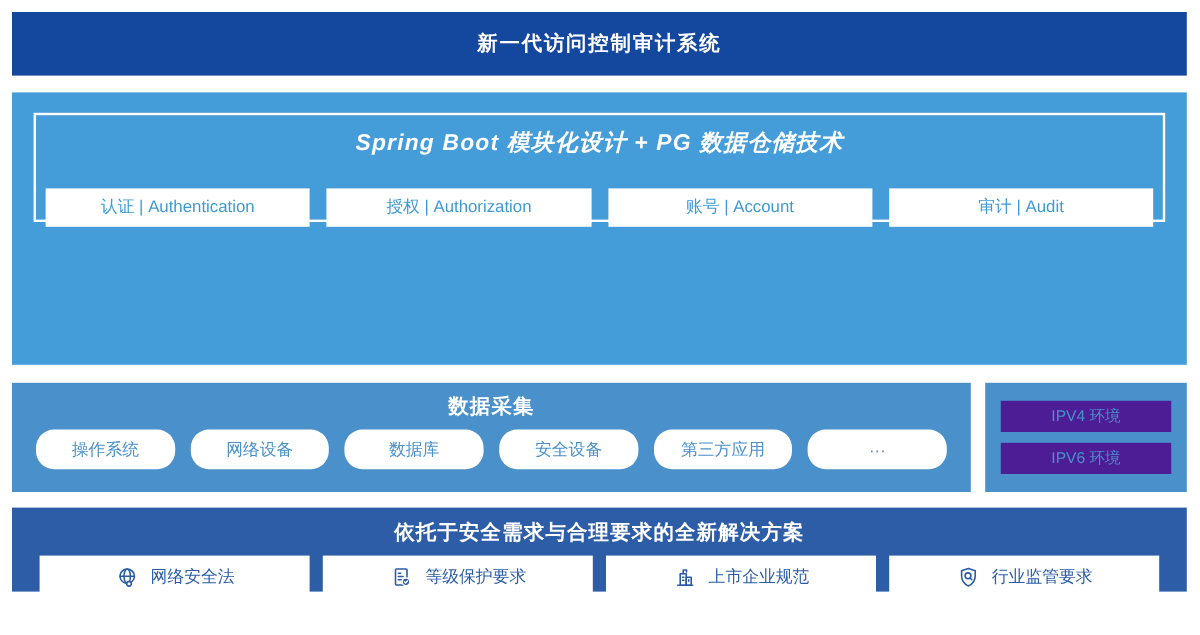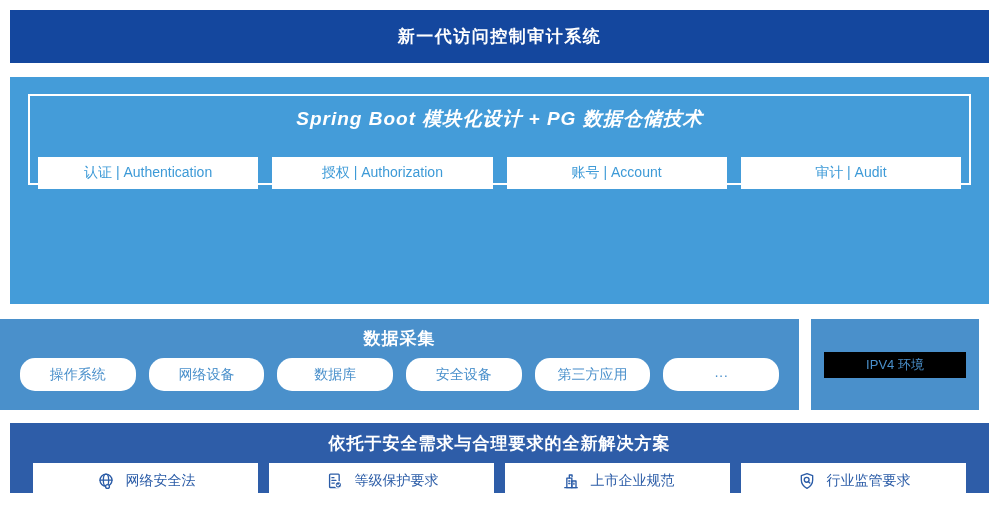--- a/index.html
+++ b/index.html
@@ -33,21 +33,21 @@
     display:grid;gap:14px;padding:16px 8px;height:32px;
   }
   .row-4{grid-template-columns:repeat(4,1fr);}
   .row-5{grid-template-columns:repeat(5,1fr);}
   .module{
     background:#fff;display:flex;align-items:center;justify-content:center;
     color:#3D9AD7;font-size:14px;
   }
   
   .collect-row{
-    position:absolute;left:0;top:319px;width:979px;height:91px;
+    position:absolute;left:10px;top:319px;width:979px;height:91px;
     display:flex;gap:12px;
   }
   .collect-main{
     flex:1;background:#4A90CB;box-sizing:border-box;
   }
   .collect-title{
     height:39px;display:flex;align-items:center;justify-content:center;
     color:#fff;font-size:17px;font-weight:bold;letter-spacing:1px;
   }
   .collect-grid{
@@ -57,21 +57,21 @@
   .collect-box{
     background:#fff;display:flex;align-items:center;justify-content:center;
     color:#4A90CB;font-size:14px;border-radius:15px;
   }
   .env-box{
     width:168px;background:#4A90CB;box-sizing:border-box;
     display:flex;flex-direction:column;justify-content:center;gap:9px;
     padding:0 13px;
   }
   .env-item{
-    height:26px;background:#000000;display:flex;align-items:center;justify-content:center;
+    height:26px;background:#4c1d95;display:flex;align-items:center;justify-content:center;
     color:#4A90CB;font-size:13px;
   }
   
   .solution{
     position:absolute;left:10px;top:423px;width:979px;height:70px;
     background:#2E5DA8;box-sizing:border-box;
   }
   .solution-title{
     height:40px;display:flex;align-items:center;justify-content:center;
     color:#fff;font-size:17px;font-weight:bold;letter-spacing:1px;
@@ -120,20 +120,21 @@
         <div class="collect-box">网络设备</div>
         <div class="collect-box">数据库</div>
         <div class="collect-box">安全设备</div>
         <div class="collect-box">第三方应用</div>
         <div class="collect-box">···</div>
       </div>
     </div>
 
     <div class="env-box">
       <div class="env-item">IPV4 环境</div>
+      <div class="env-item">IPV6 环境</div>
     </div>
 
   </div>
 
   <div class="solution">
     <div class="solution-title">依托于安全需求与合理要求的全新解决方案</div>
     <div class="solution-grid">
 
       <div class="solution-box">
         <span class="sol-icon">

